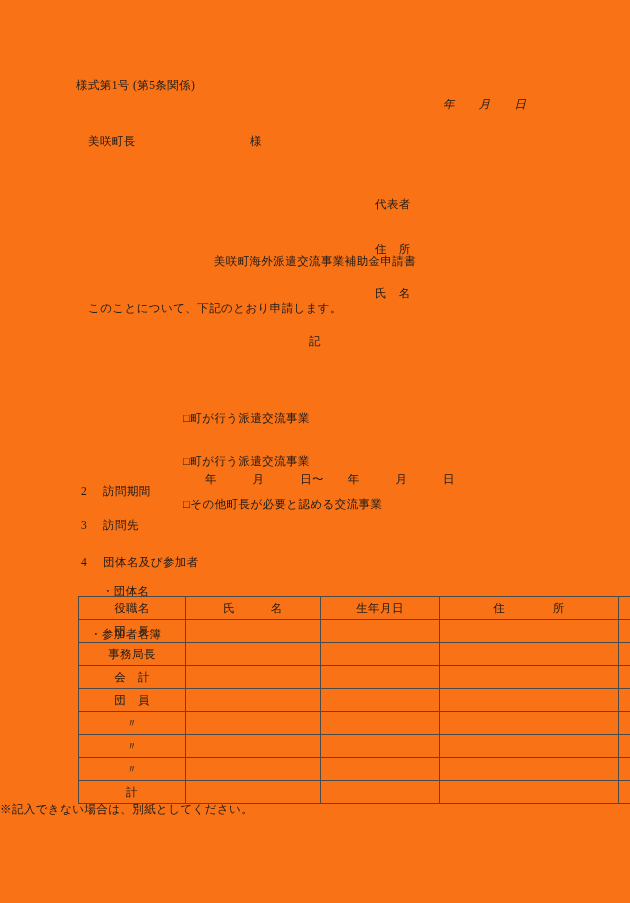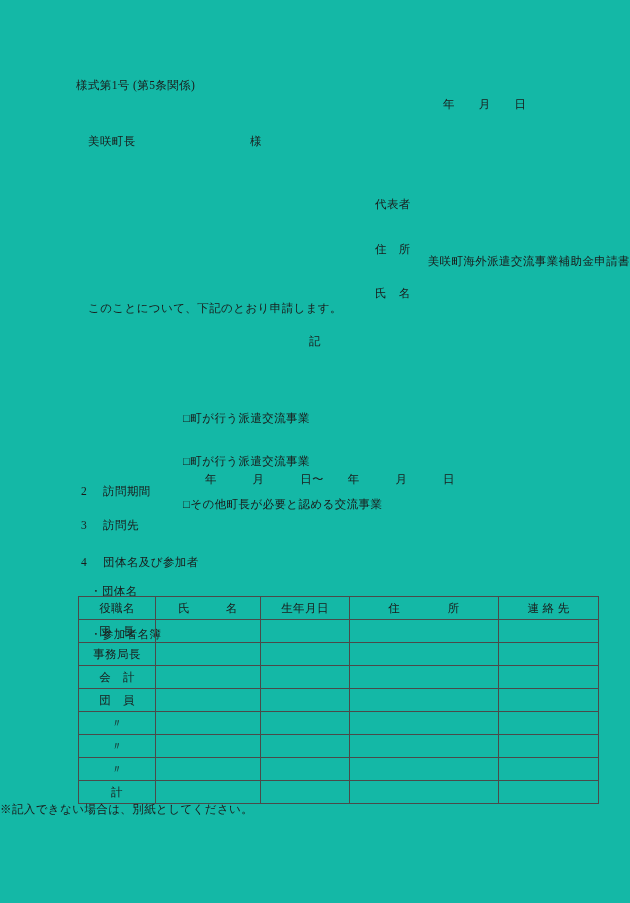--- a/index.html
+++ b/index.html
@@ -8,48 +8,48 @@
     background: #ffffff;
   }
   body {
     font-family: "Liberation Serif", "DejaVu Serif", serif;
     color: #1a1a1a;
   }
   #page {
     position: relative;
     width: 630px;
     height: 903px;
-    background: #14b8a6;
+    background: #f97316;
     overflow: hidden;
   }
   .abs { position: absolute; }
 
   
   .t {
     font-size: 11.5px;
     line-height: 1.0;
     white-space: pre;
     letter-spacing: 0.4px;
   }
 
   
   #form-no        { left: 76px;  top: 80px;  }
-  #date-line      { left: 443px; top: 99px;  }
+  #date-line      { left: 443px; top: 99px; font-style: italic;  }
   #addressee      { left: 88px;  top: 136px; }
   #addressee-hon  { left: 250px; top: 136px; }
 
   
   #rep-block { left: 375px; top: 176px; }
   #rep-block div { margin-bottom: 10px; }
 
   
   #doc-title {
     left: 0; top: 256px;
     width: 630px;
-    text-align: right;
+    text-align: center;
   }
 
   
   #intro { left: 88px; top: 303px; }
   #ki {
     left: 0; top: 336px;
     width: 630px;
     text-align: center;
   }
 
@@ -57,34 +57,34 @@
   .sec-num  { width: 22px; display: inline-block; }
   #sec1 { left: 68px; top: 373px; }
   #sec1-opts { left: 183px; top: 390px; }
   #sec1-opts div { margin-bottom: 8.5px; }
 
   #sec2 { left: 68px; top: 474px; }
   #sec2-dates { left: 205px; top: 474px; }
 
   #sec3 { left: 68px; top: 508px; }
   #sec4 { left: 68px; top: 545px; }
-  #sec4-bullets { left: 90px; top: 563px; }
+  #sec4-bullets { left: 90px; top: 563px; text-align: center; }
   #sec4-bullets div { margin-bottom: 8px; }
 
   
   #roster {
     left: 78px; top: 596px;
     border-collapse: collapse;
     table-layout: fixed;
     width: 475px;
   }
   #roster td, #roster th {
     border: 1px solid #4a4a4a;
     height: 22px;
-    padding: 0 4px;
+    padding: 0 19px;
     font-weight: normal;
     font-size: 11.5px;
     text-align: center;
     vertical-align: middle;
     white-space: pre;
     letter-spacing: 0.4px;
   }
   .col-role    { width: 68px; }
   .col-name    { width: 96px; }
   .col-dob     { width: 80px; }

